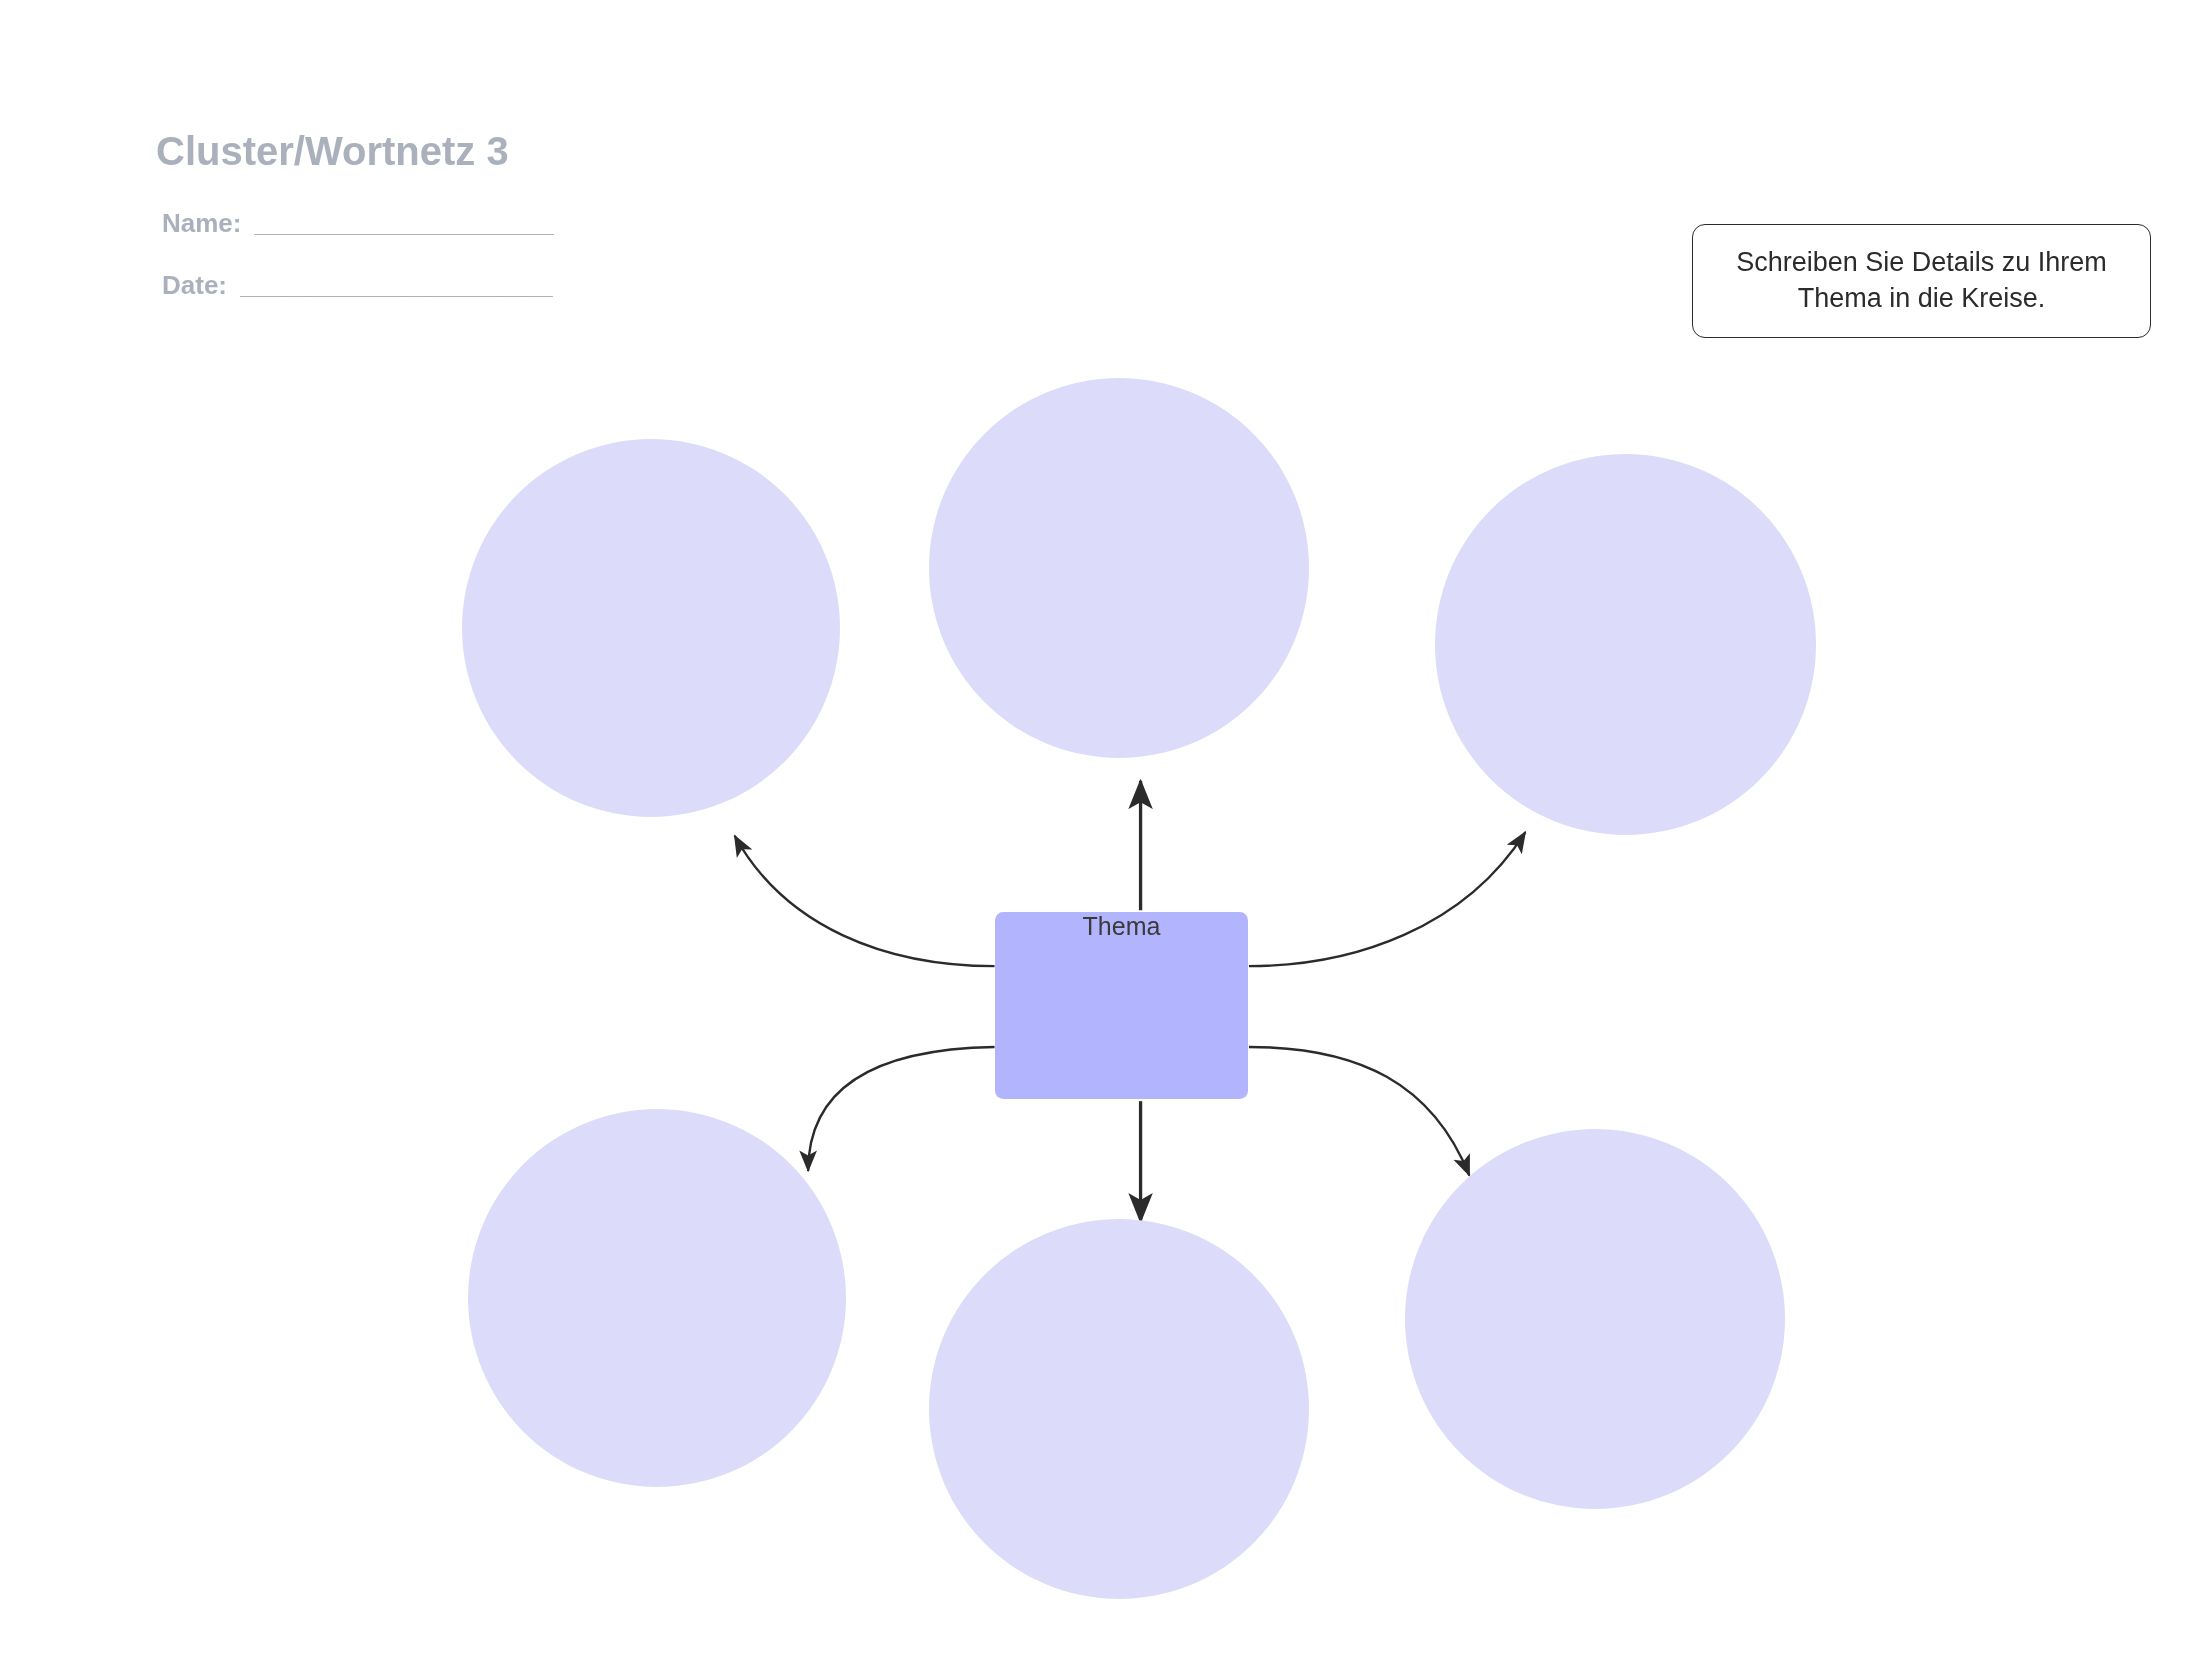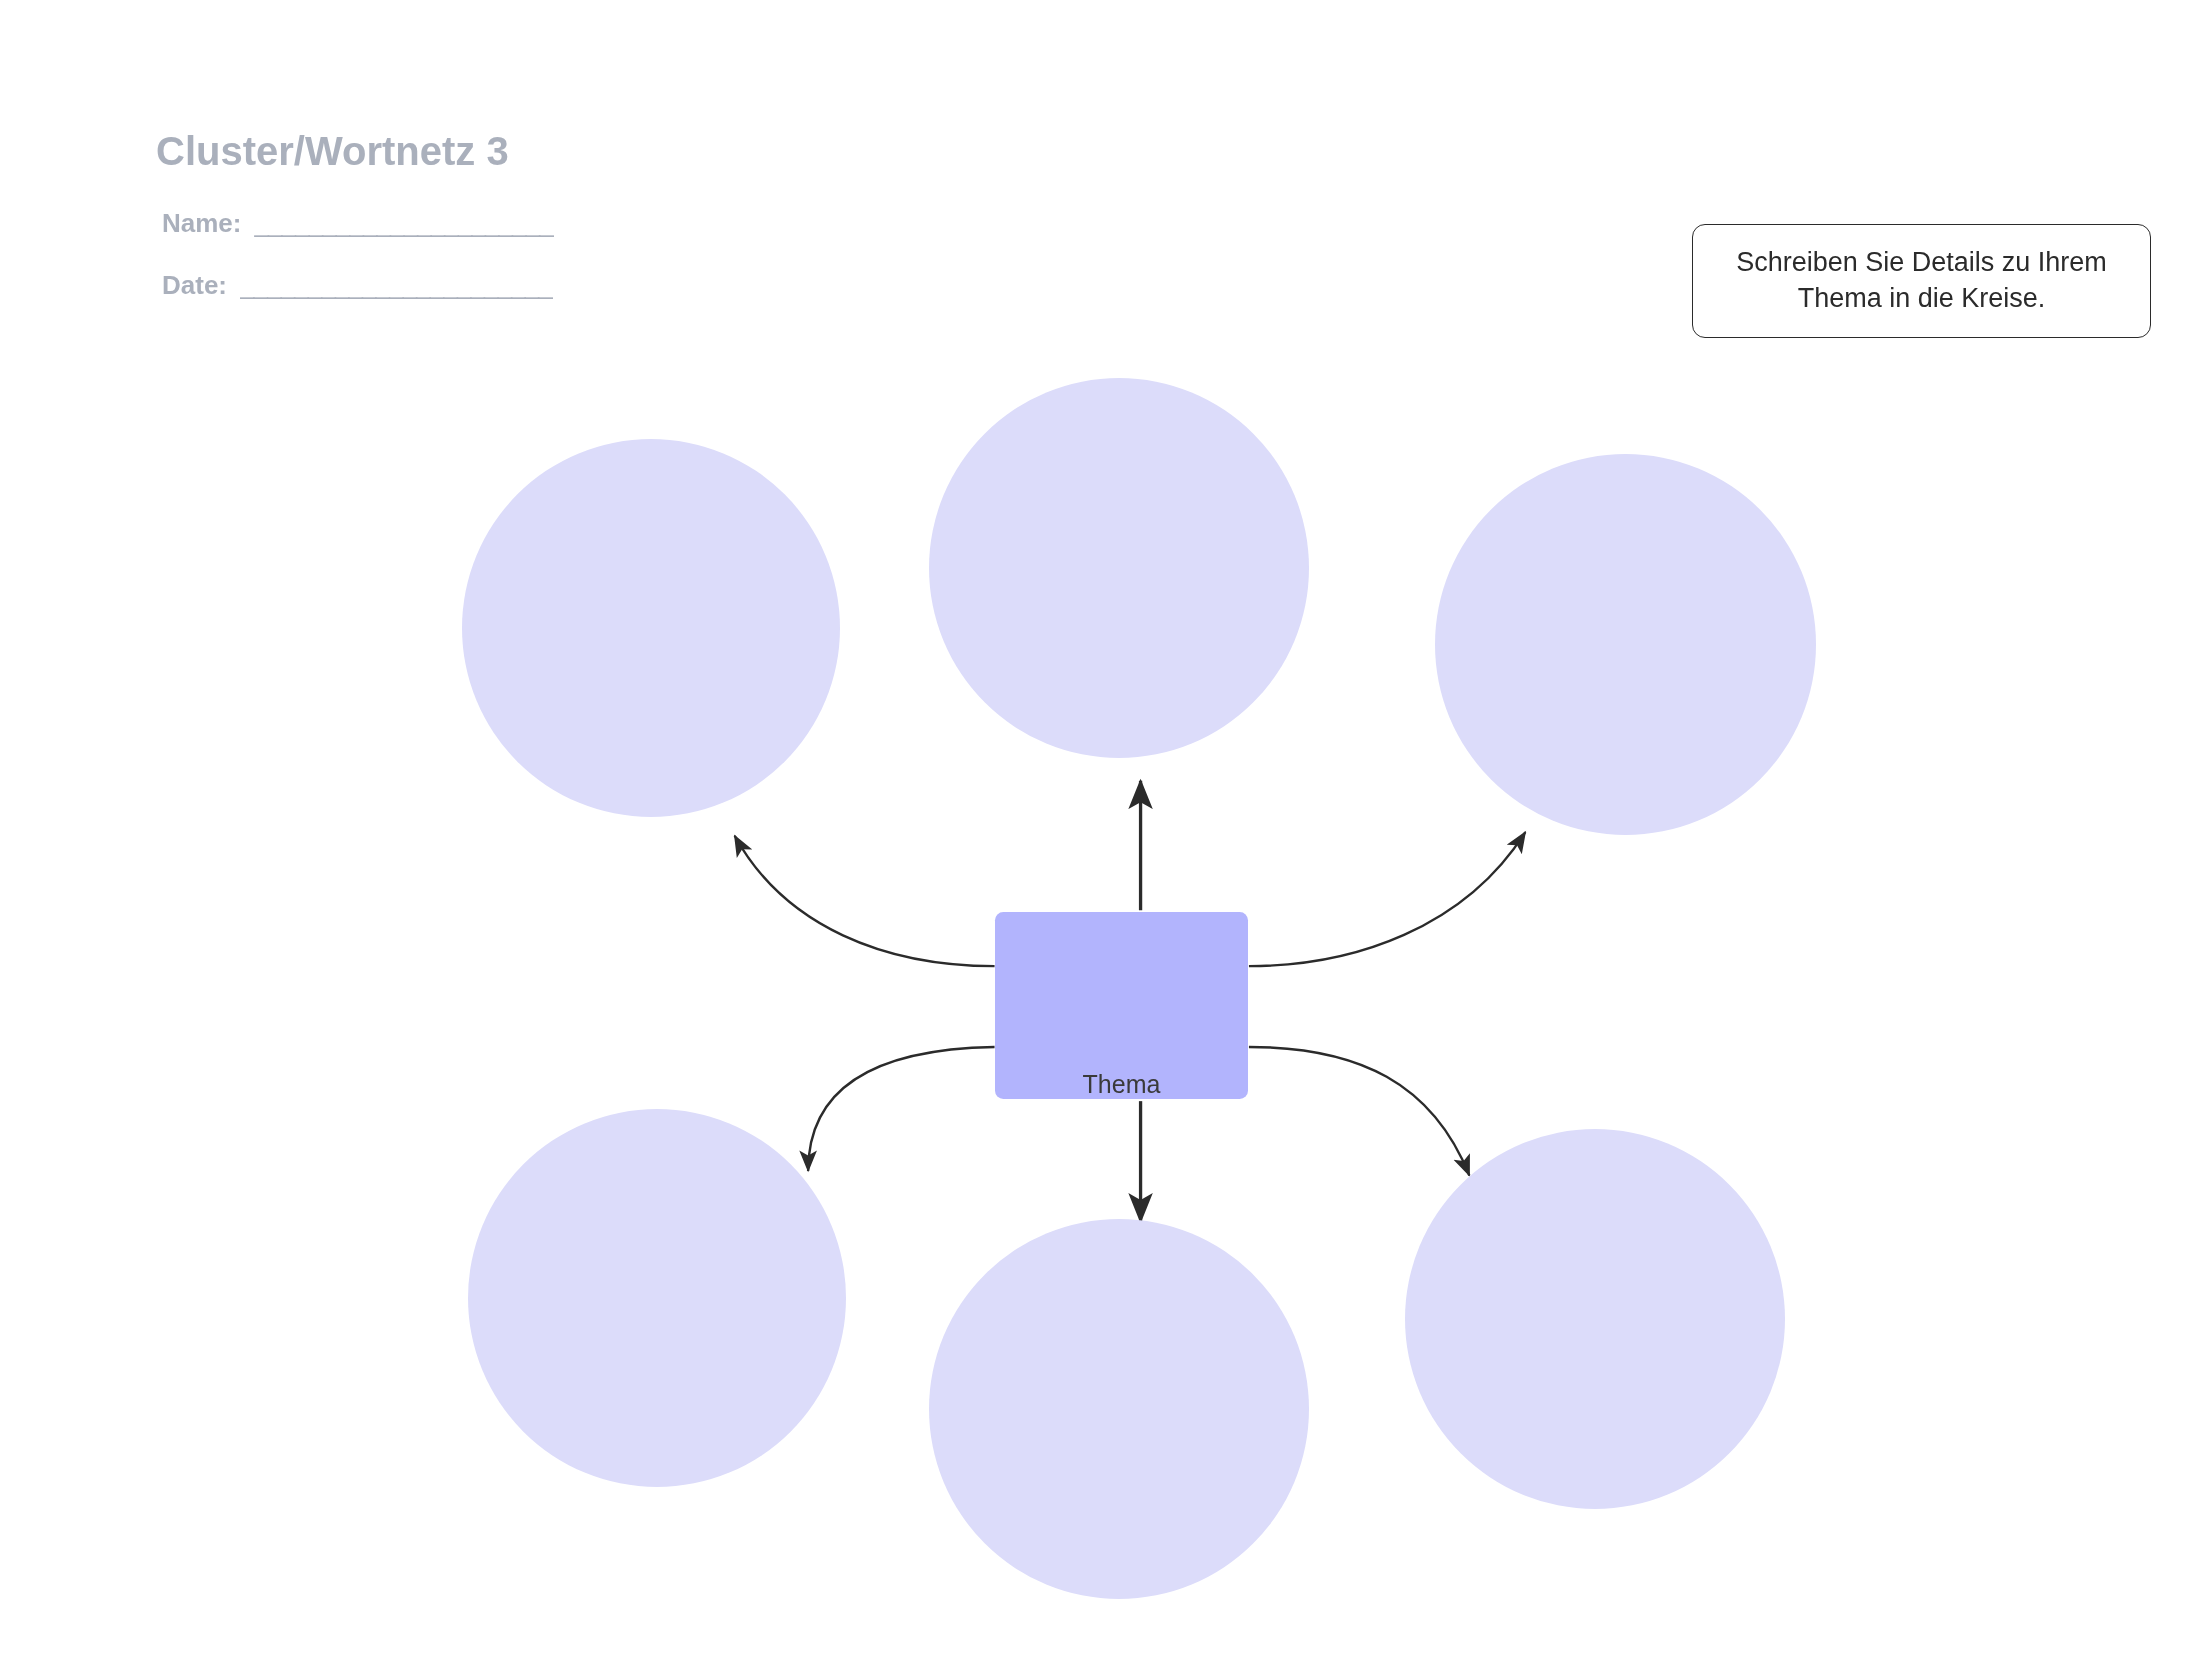--- a/index.html
+++ b/index.html
@@ -46,21 +46,21 @@
   }
   .field-label {
     margin-right: 13px;
   }
   .field-rule {
     display: inline-block;
     overflow: hidden;
     white-space: nowrap;
     color: #aab0bc;
     font-size: 26px;
-    font-weight: normal;
+    font-weight: bold;
     letter-spacing: -0.9px;
   }
   .rule-name { width: 354px; }
   .rule-date { width: 372px; }
 
   
   #instruction-box {
     position: absolute;
     left: 1692px;
     top: 176px;
@@ -107,21 +107,21 @@
   }
   #center-node {
     position: absolute;
     left: 995px;
     top: 912px;
     width: 253px;
     height: 187px;
     background: #b2b4fd;
     border-radius: 8.3px;
     display: flex;
-    align-items: flex-end;
+    align-items: flex-start;
     justify-content: center;
   }
   #center-node-label {
     font-size: 25px;
     color: #3a3a3a;
     text-align: center;
   }
 </style>
 </head>
 <body>

